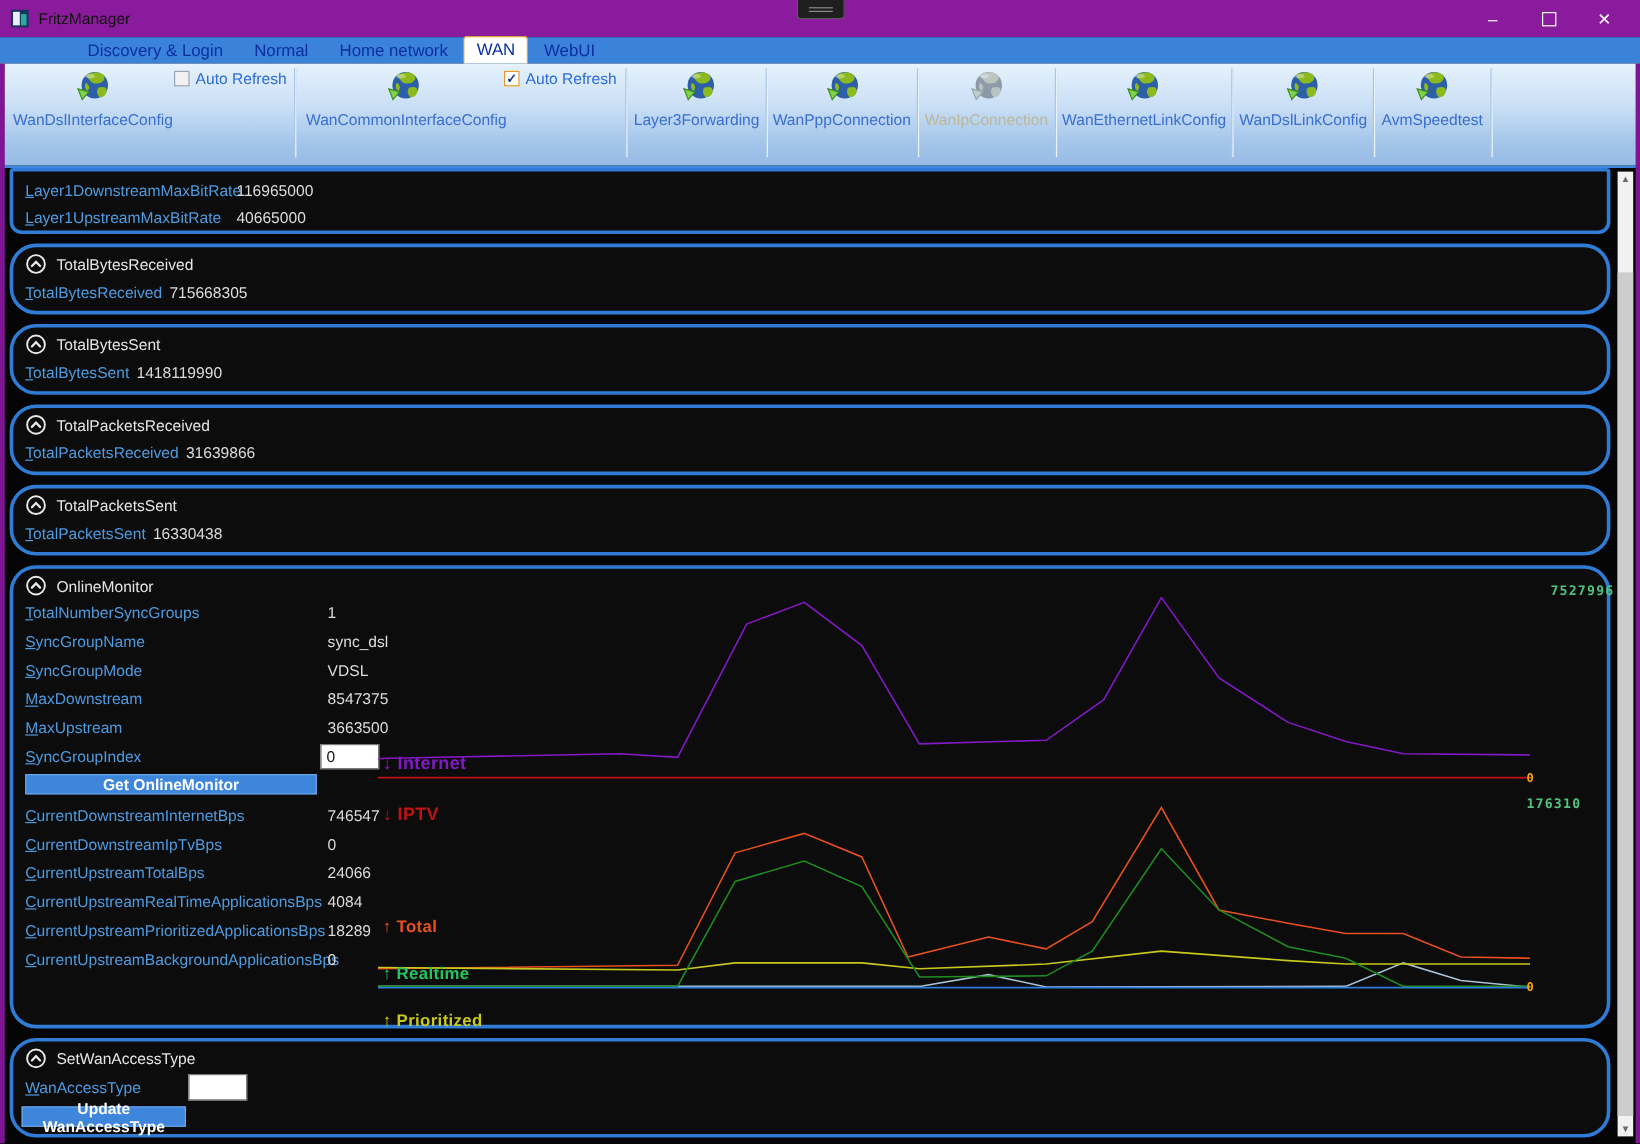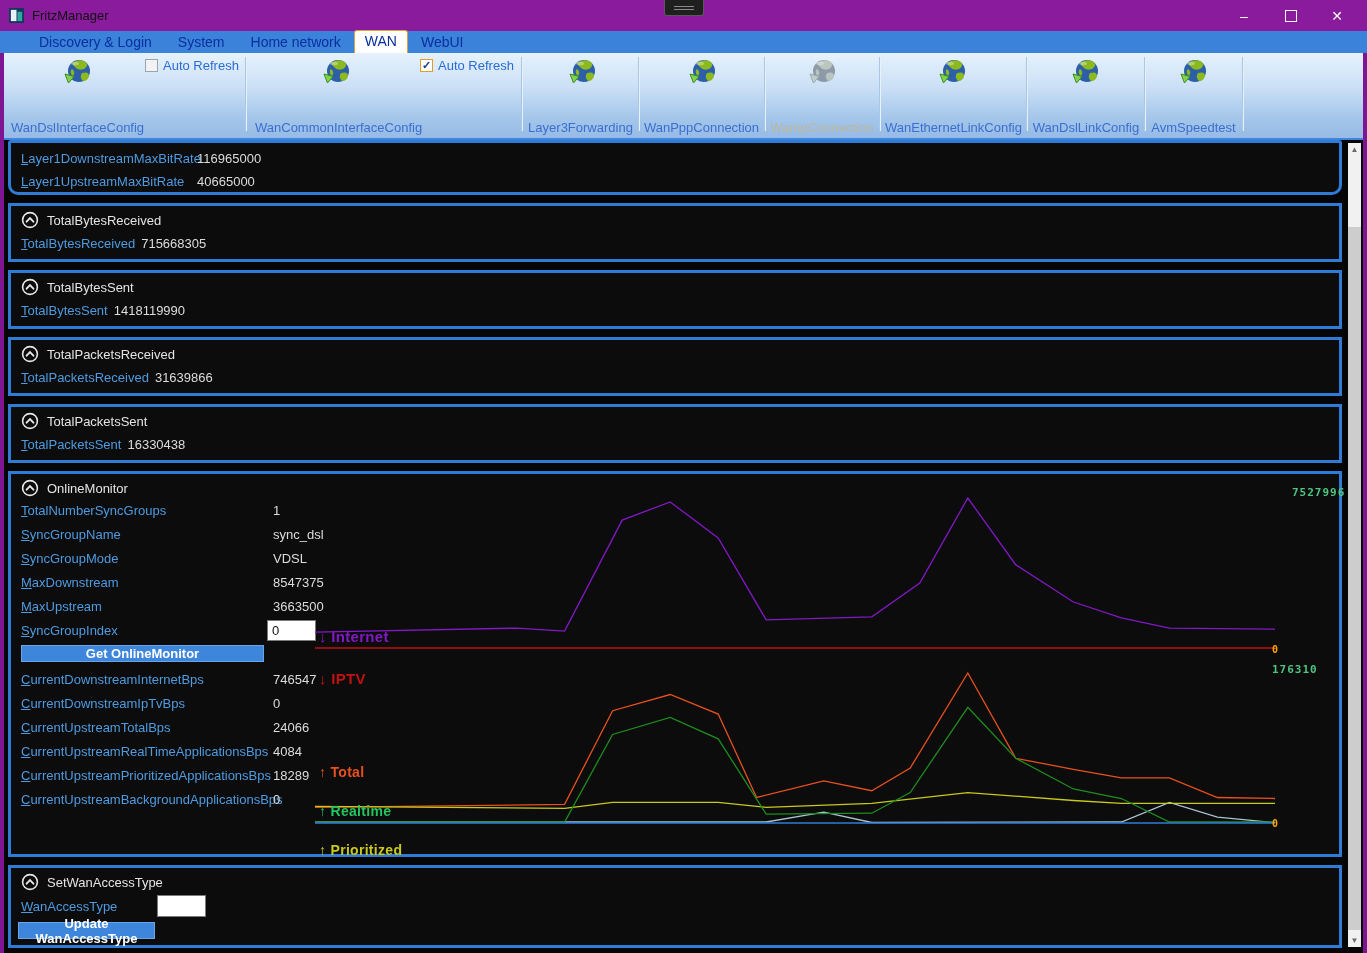--- a/index.html
+++ b/index.html
@@ -10,41 +10,41 @@
   #appicon{width:15px;height:15px;margin:0 8px 0 9px;flex:0 0 auto;}
   #apptitle{color:#101010;font-size:13px;}
   .winbtn{position:absolute;top:4px;width:34px;height:24px;display:flex;align-items:center;justify-content:center;color:#fff;cursor:pointer;}
   #btn-min{left:1227px;font-size:14px;}
   #btn-max{left:1274px;}
   #btn-max .sq{width:10px;height:10px;border:1px solid #fff;display:block;}
   #btn-close{left:1320px;font-size:14px;}
   #share-pill{position:absolute;left:664px;top:0;width:38px;height:15px;background:#1F1F1F;border:1px solid #5A5A5A;border-top:none;border-radius:0 0 3px 3px;display:flex;flex-direction:column;align-items:center;justify-content:center;gap:2px;}
   #share-pill i{display:block;width:20px;height:1px;background:#8A8A8A;}
   
-  #tabbar{position:absolute;left:0;top:31px;width:1367px;height:22px;background:#3A82DA;display:flex;align-items:flex-end;padding-left:26px;box-sizing:border-box;}
+  #tabbar{position:absolute;left:0;top:31px;width:1367px;height:22px;background:#3A82DA;display:flex;align-items:flex-end;padding-left:60px;box-sizing:border-box;}
   .tab{color:#0A2F9E;font-size:14px;padding:2px 13px 3px 13px;cursor:pointer;white-space:nowrap;}
   .tab.sel{background:#FFFFFF;border:1px solid #DFA23B;border-bottom:none;border-radius:3px 3px 0 0;margin-bottom:0;padding:2px 10px 4px 10px;}
   
   #toolbar{position:absolute;left:0;top:53px;width:1367px;height:87px;box-sizing:border-box;
     background:linear-gradient(#E6F2FC 0%,#CBE0F6 40%,#A3C5EA 78%,#96BBE6 100%);
     border-bottom:2px solid #3E86DC;}
   .tbicon{position:absolute;top:4px;width:32px;height:32px;cursor:pointer;}
-  .tblabel{position:absolute;top:39px;font-size:13px;color:#3A6FD0;text-align:center;cursor:pointer;white-space:nowrap;margin-top:28px;}
+  .tblabel{position:absolute;top:39px;font-size:13px;color:#3A6FD0;text-align:center;cursor:pointer;white-space:nowrap;}
   .tbdis .tblabel,".tbdis"{color:#B9B390;}
   .tblabel.dis{color:#BDB79A;}
   .tbicon.dis{filter:grayscale(.85) opacity(.55);}
   .tbdivider{position:absolute;top:4px;height:74px;width:1px;background:#A9C6E6;border-right:1px solid #E8F2FB;}
   .cb{position:absolute;top:5px;display:flex;align-items:center;gap:5px;font-size:13px;color:#2B6BD8;cursor:pointer;}
   .cbbox{width:13px;height:13px;background:#F2F2F2;border:1px solid #9AA4B0;box-sizing:border-box;display:flex;align-items:center;justify-content:center;font-size:11px;color:#1A3C8C;font-weight:bold;}
   .cbbox.checked{background:#FFFFFF;border:1px solid #E29A29;}
   
   #content{position:absolute;left:0;top:140px;width:1367px;height:813px;background:#050505;}
   .edge{position:absolute;top:53px;width:4px;height:900px;background:#7E1592;z-index:9;}
   #edge-l{left:0;} #edge-r{left:1363px;}
-  .panel{position:absolute;left:8px;width:1334px;box-sizing:border-box;background:#0C0C0C;border:3px solid #2E7CD6;border-radius:0;}
+  .panel{position:absolute;left:8px;width:1334px;box-sizing:border-box;background:#0C0C0C;border:3px solid #2E7CD6;border-radius:22px;}
   .phead{display:flex;align-items:center;gap:8px;padding:4px 0 0 10px;color:#E4E4E4;font-size:13px;height:20px;}
   .prow{display:flex;align-items:center;padding-left:10px;height:23px;font-size:13px;}
   .plabel{color:#4E9BE0;cursor:pointer;white-space:nowrap;}
   .pval{color:#DCDCDC;margin-left:6px;white-space:nowrap;}
   .w170{width:170px;} .w246{width:246px;flex:0 0 auto;}
   .omrow{height:24px;}
   .btnblue{background:#3E86DC;border:1px solid #6AA4E8;color:#fff;font-weight:bold;font-size:13px;text-align:center;cursor:pointer;box-sizing:border-box;display:flex;align-items:center;justify-content:center;font-family:"Liberation Sans",sans-serif;}
   .inp{background:#FFFFFF;border:1px solid #7A7A7A;color:#111;font-size:13px;padding:0 4px;box-sizing:border-box;font-family:"Liberation Sans",sans-serif;}
   u{text-decoration:underline;}
   
@@ -76,21 +76,21 @@
     </div>
   <div class="winbtn" id="btn-min">–</div>
   <div class="winbtn" id="btn-max">
       <span class="sq"></span>
     </div>
   <div class="winbtn" id="btn-close">✕</div>
 </div>
 
 <div id="tabbar">
   <div class="tab">Discovery &amp; Login</div>
-  <div class="tab">System</div>
+  <div class="tab">Normal</div>
   <div class="tab">Home network</div>
   <div class="tab sel">WAN</div>
   <div class="tab">WebUI</div>
 </div>
 
 <div id="toolbar">
 
   <svg class="tbicon" style="left:62px" viewBox="0 0 32 32">
       <use href="#globe"></use>
     </svg>

